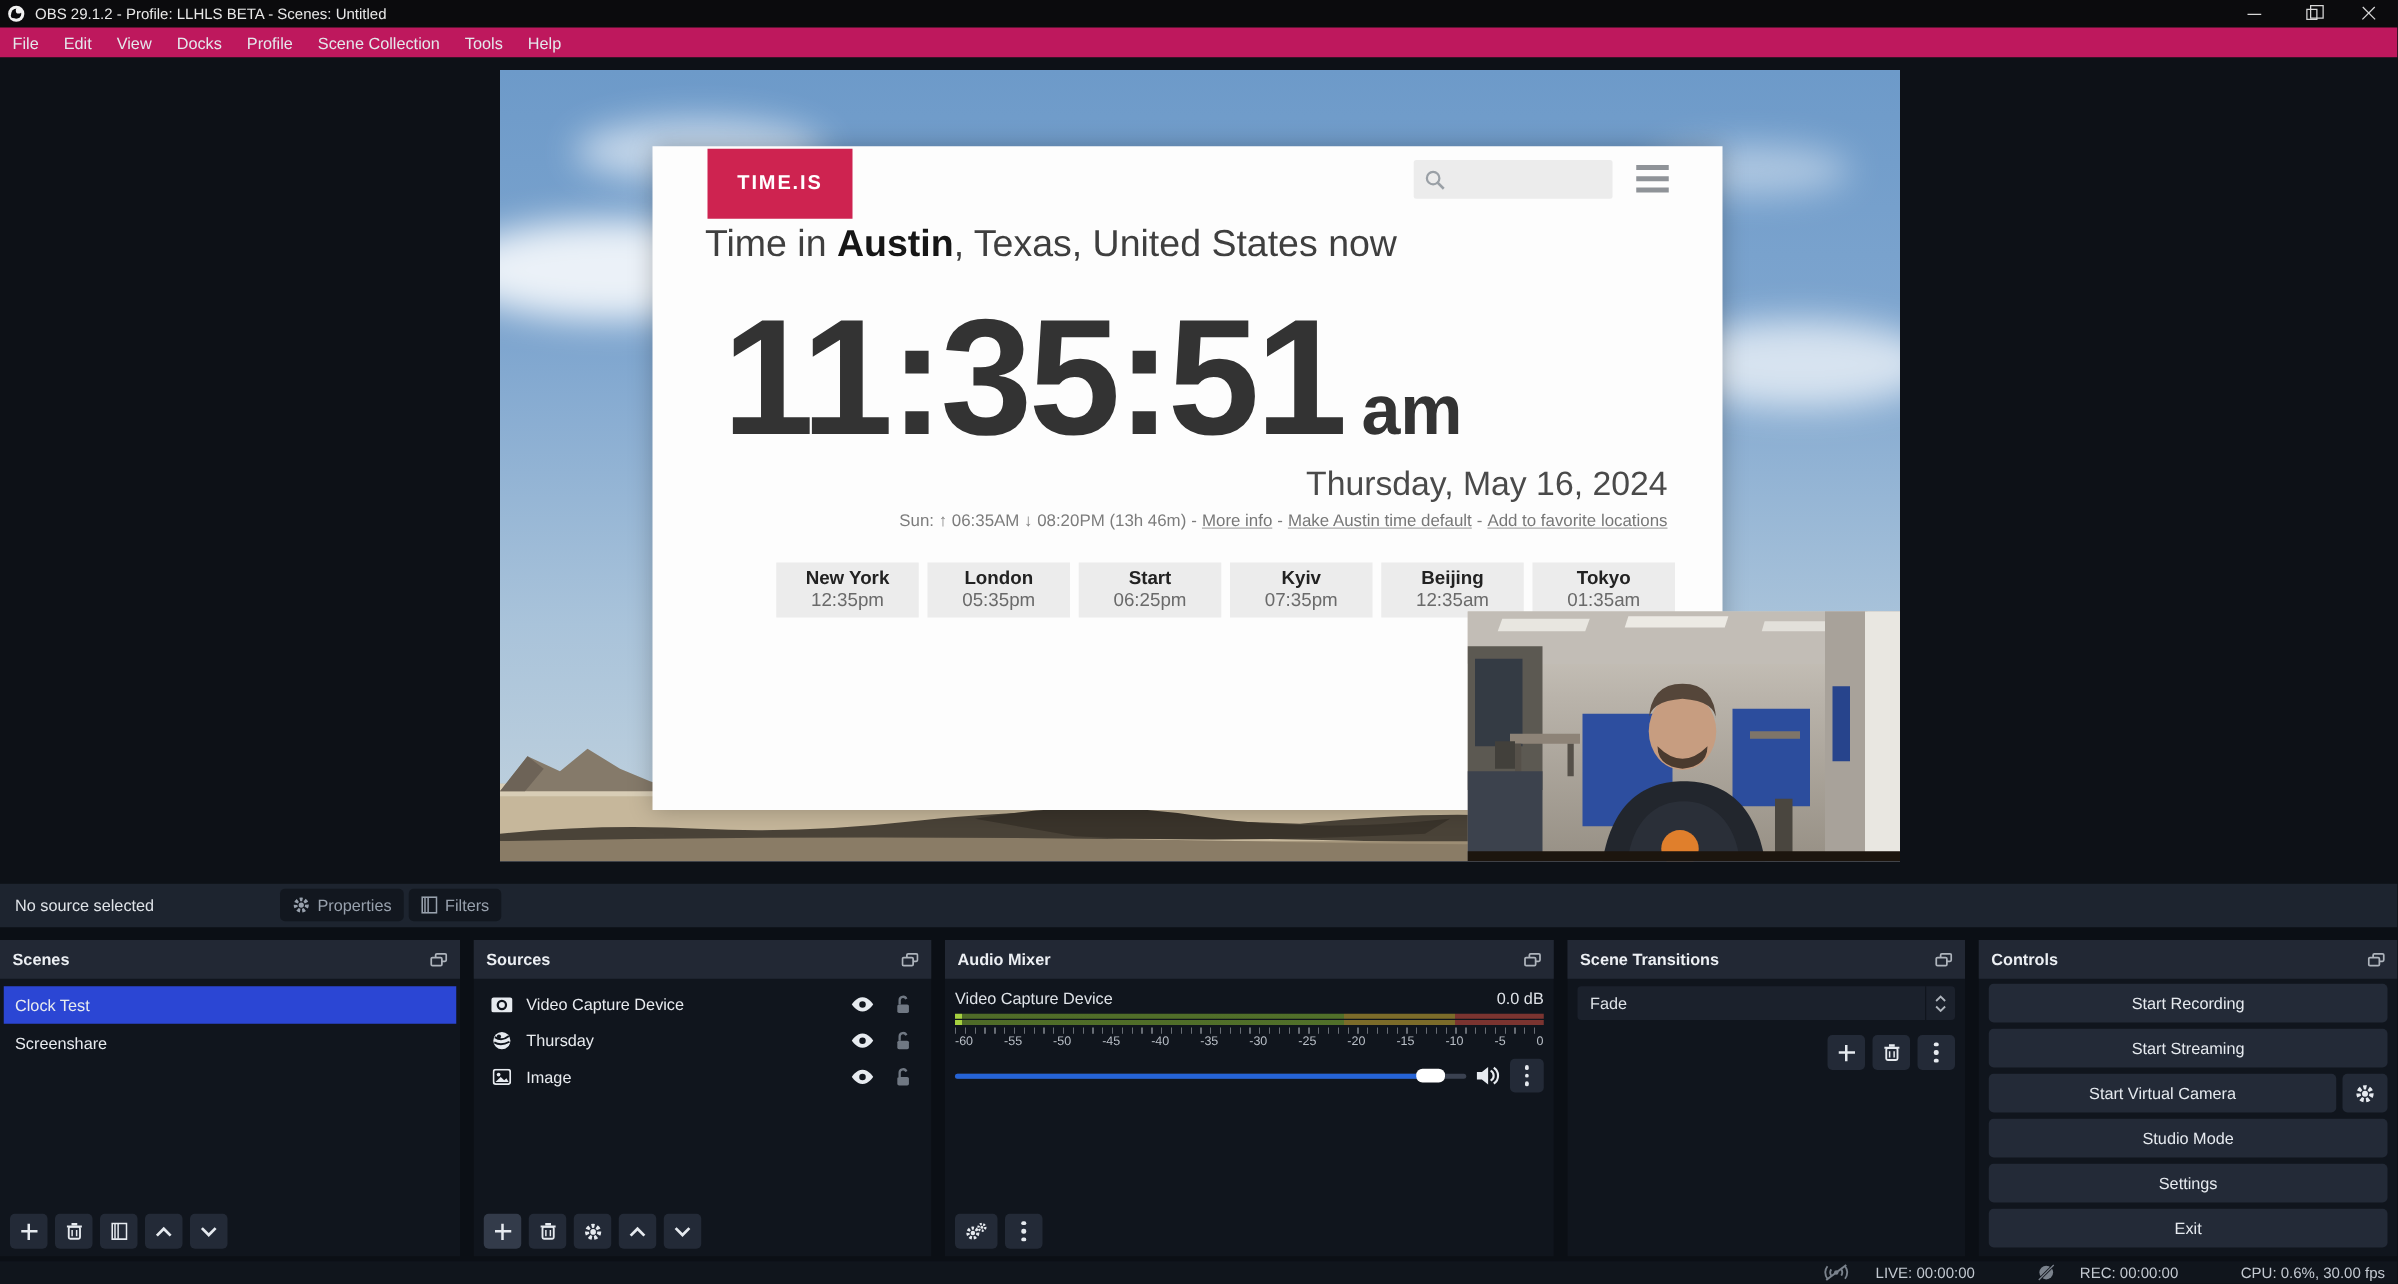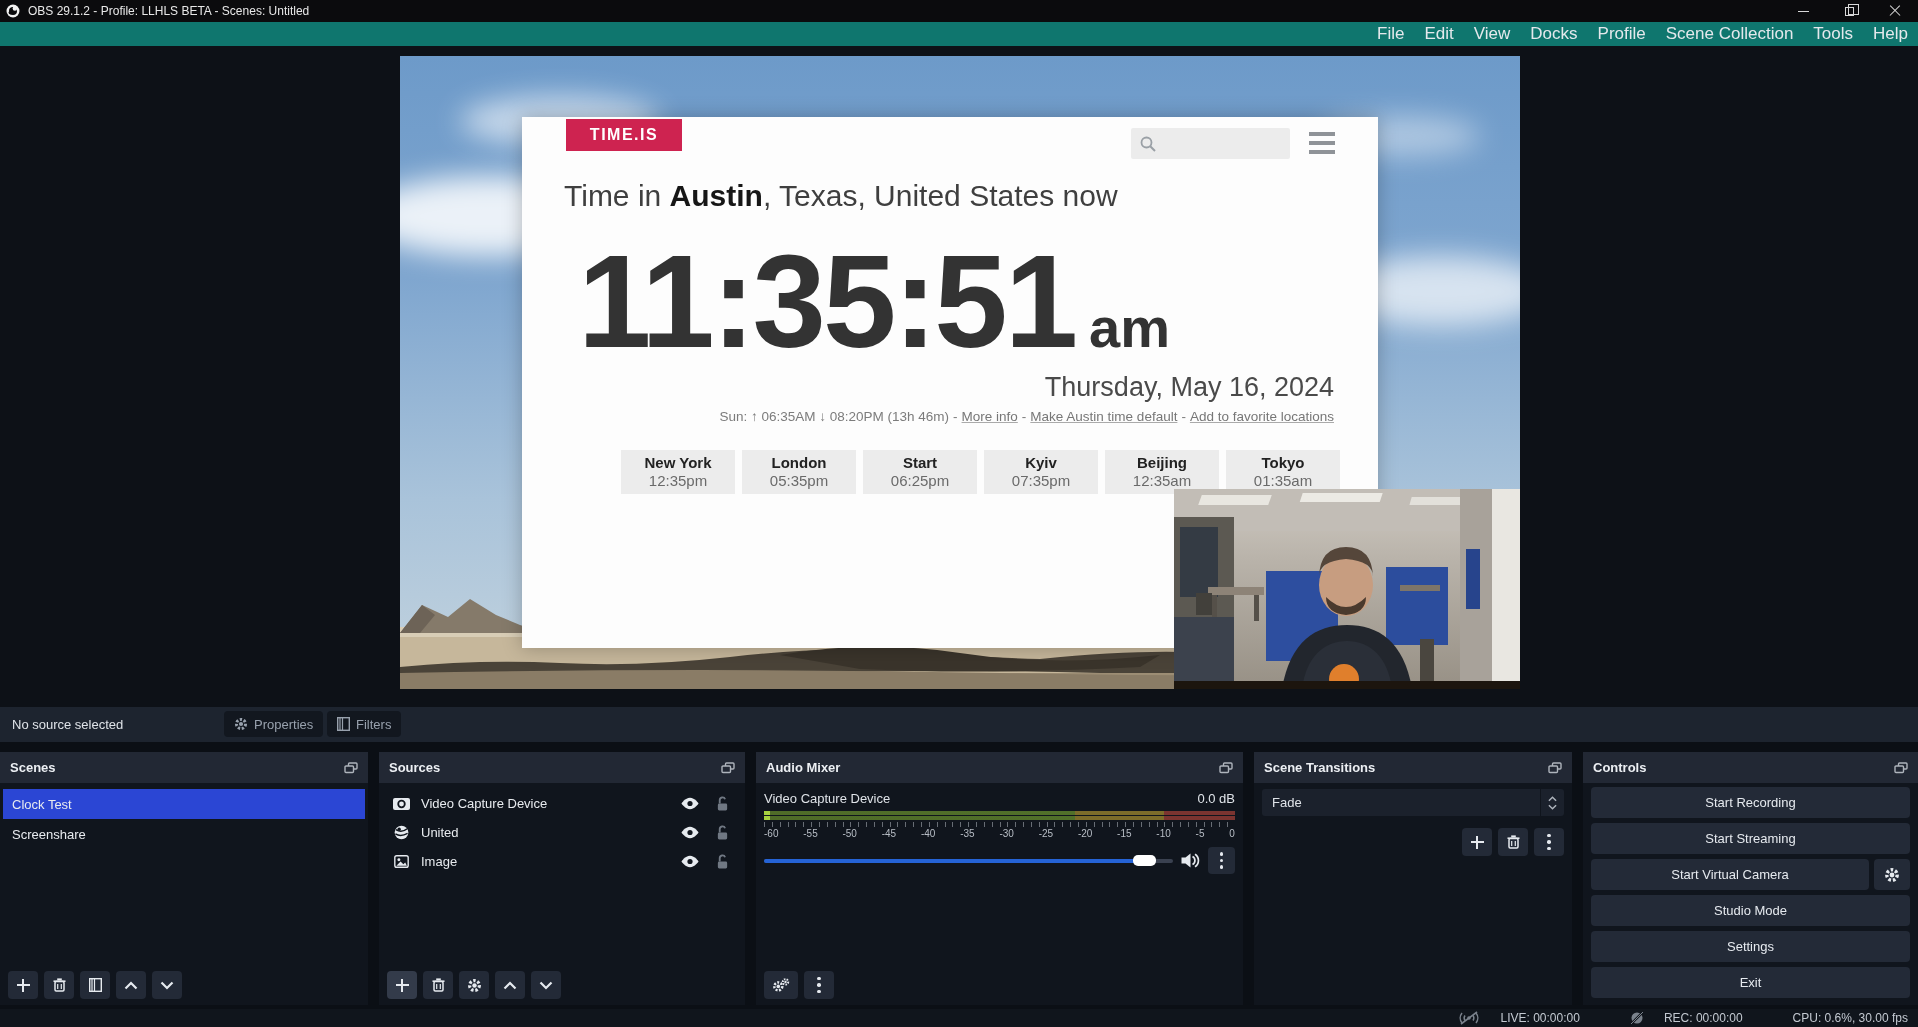--- a/index.html
+++ b/index.html
@@ -14,34 +14,34 @@
   .win-btns { margin-left:auto; display:flex; height:100%; }
   .win-btn { width:46px; height:100%; display:flex; align-items:center; justify-content:center; }
   .glyph-min { width:11px; height:1px; background:#d8d8d8; }
   .glyph-restore { width:9px; height:9px; border:1px solid #d8d8d8; position:relative; background:#0b0b0d; }
   .glyph-restore::before { content:""; position:absolute; left:2px; top:-4px; width:9px; height:9px; border:1px solid #d8d8d8; }
   .glyph-close { position:relative; width:12px; height:12px; }
   .glyph-close::before,.glyph-close::after { content:""; position:absolute; left:-1px; top:5px; width:14px; height:1.4px; background:#d8d8d8; }
   .glyph-close::before { transform:rotate(45deg);} .glyph-close::after { transform:rotate(-45deg);}
 
   
-  .menubar { position:absolute; left:0; top:22px; width:100%; height:24px; background:#0f766e;
-    display:flex; align-items:center; color:#e4e8ec; font-size:17px;justify-content:flex-end; }
+  .menubar { position:absolute; left:0; top:22px; width:100%; height:24px; background:#be185d;
+    display:flex; align-items:center; color:#e4e8ec; font-size:13px; }
   .menu-item { padding:3px 10px; }
 
   
   .preview-area { position:absolute; left:0; top:46px; width:1918px; height:661px; background:#0d1117; }
   .video-frame { position:absolute; left:400px; top:10px; width:1120px; height:633px; overflow:hidden;
     background:linear-gradient(180deg,#6d9ac9 0%,#7fa6cf 35%,#a9c3da 70%,#c3d3de 100%); }
   .cloud { position:absolute; background:rgba(255,255,255,.85); border-radius:50%; filter:blur(14px); }
   .desert-svg { position:absolute; left:0; bottom:0; width:1120px; height:100px; z-index:1; }
 
   .timeis-page { position:absolute; left:122px; top:61px; width:856px; height:531px; background:#fdfdfd;
     z-index:2; box-shadow:0 0 18px rgba(0,0,0,.25); }
-  .timeis-logo { position:absolute; left:44px; top:2px; width:116px; height:32px; background:#ce2350;
+  .timeis-logo { position:absolute; left:44px; top:2px; width:116px; height:56px; background:#ce2350;
     color:#fff; font-weight:bold; font-size:16px; letter-spacing:1.5px; display:flex; align-items:center; justify-content:center; }
   .timeis-search { position:absolute; left:609px; top:11px; width:159px; height:31px; background:#ececec;
     border-radius:2px; display:flex; align-items:center; padding-left:8px; }
   .hamburger { position:absolute; left:787px; top:15px; width:26px; }
   .hamburger div { height:4px; background:#8f9398; margin-bottom:5px; }
   .timeis-heading { position:absolute; left:42px; top:62px; font-size:30px; color:#3f3f3f; }
   .timeis-heading b { color:#161616; }
   .timeis-clock { position:absolute; left:56px; top:84px; display:flex; align-items:baseline;
     color:#333; font-weight:bold; letter-spacing:-3px; }
   .clock-time { font-size:132px; line-height:1.1;margin-top:28px; }
@@ -398,21 +398,21 @@
           </span>
         </div>
         <div class="source-row">
           <span class="src-icon">
             <svg width="15" height="15" viewBox="0 0 16 16">
               <circle cx="8" cy="8" r="7.3" fill="#e6eaef"></circle>
               <path d="M2 5 Q8 9 14 4 M1.5 9.5 Q7 13 14.5 9" stroke="#10151d" stroke-width="1.6" fill="none"></path>
               <circle cx="5.5" cy="4.5" r="1.8" fill="#10151d"></circle>
             </svg>
           </span>
-          <span>United</span>
+          <span>Thursday</span>
           <span class="spacer"></span>
           <span class="row-icon">
             <svg width="20" height="13" viewBox="0 0 24 16">
                 <path d="M12 1C6 1 1.5 8 1.5 8S6 15 12 15s10.5-7 10.5-7S18 1 12 1z" fill="#e6eaef"></path>
                 <circle cx="12" cy="8" r="3.2" fill="#10151d"></circle>
               </svg>
           </span>
           <span class="row-icon">
             <svg width="13" height="15" viewBox="0 0 14 16">
                 <path d="M4 8V4.5A3 3 0 0 1 9.8 3.4" stroke="#707883" stroke-width="2" fill="none"></path>

